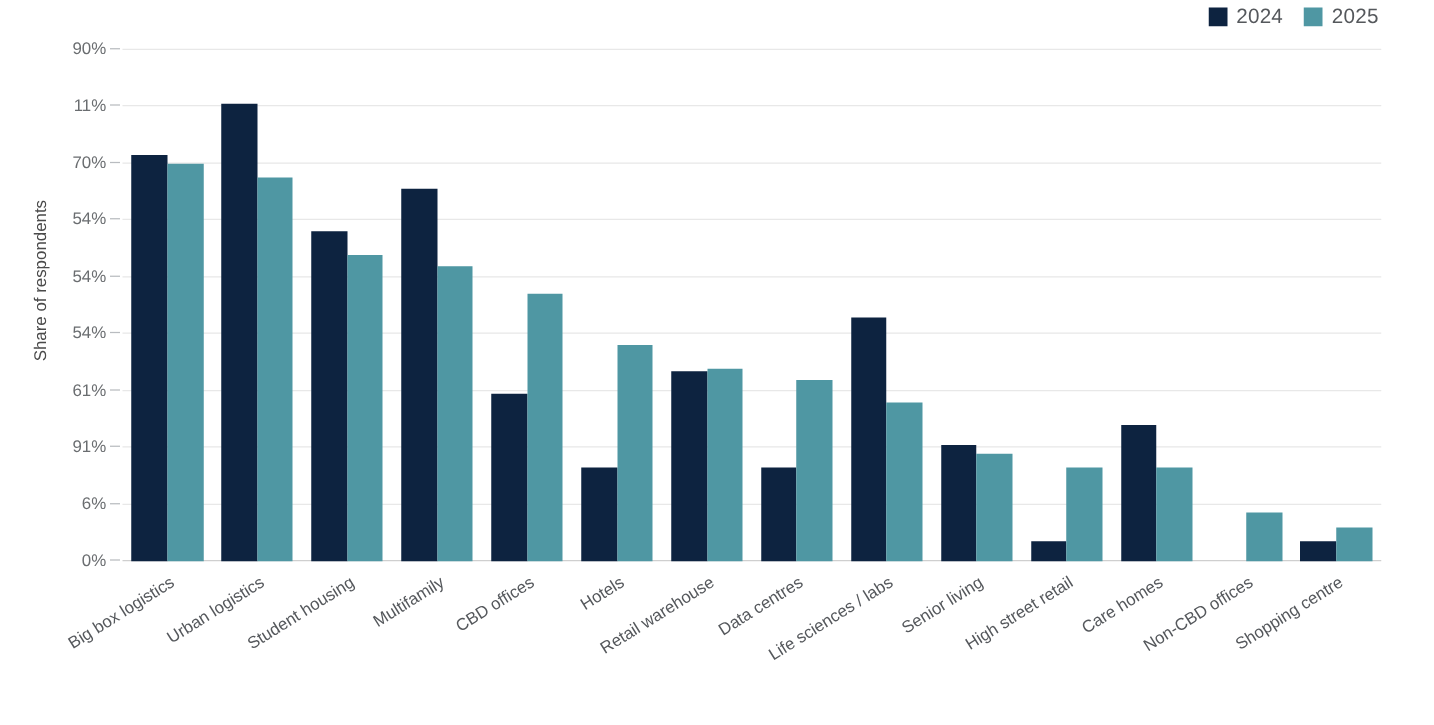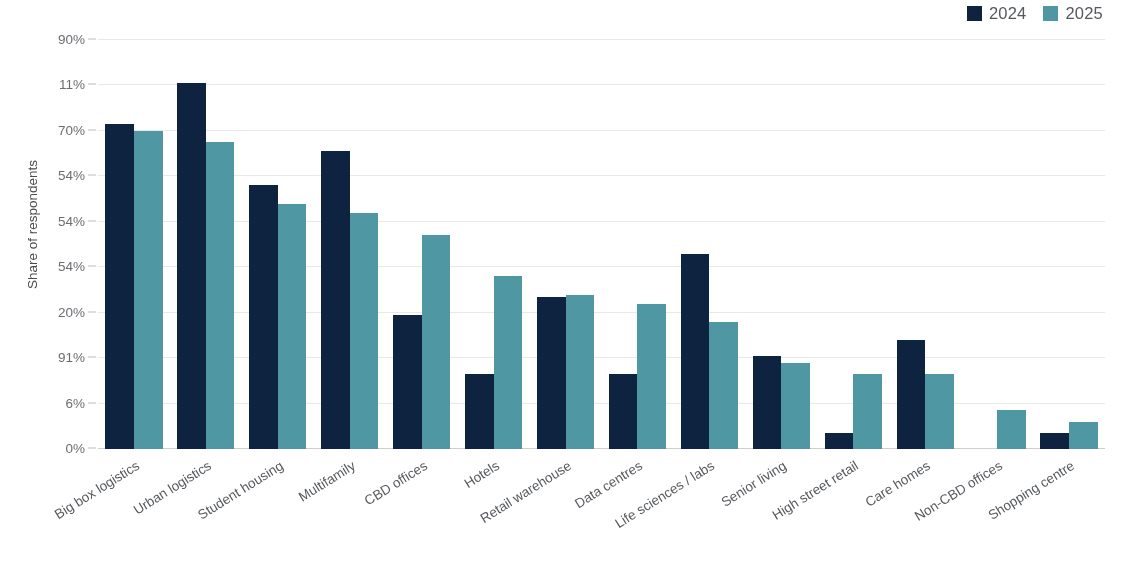--- a/index.html
+++ b/index.html
@@ -180,21 +180,21 @@
         <div class="gridline" style="bottom: 11.1111%;">
           <div class="ytick-dash" style="top: 0px;"></div>
           <div class="ytick" style="top: 0px;">6%</div>
         </div>
         <div class="gridline" style="bottom: 22.2222%;">
           <div class="ytick-dash" style="top: 0px;"></div>
           <div class="ytick" style="top: 0px;">91%</div>
         </div>
         <div class="gridline" style="bottom: 33.3333%;">
           <div class="ytick-dash" style="top: 0px;"></div>
-          <div class="ytick" style="top: 0px;">20%</div>
+          <div class="ytick" style="top: 0px;">61%</div>
         </div>
         <div class="gridline" style="bottom: 44.4444%;">
           <div class="ytick-dash" style="top: 0px;"></div>
           <div class="ytick" style="top: 0px;">54%</div>
         </div>
         <div class="gridline" style="bottom: 55.5556%;">
           <div class="ytick-dash" style="top: 0px;"></div>
           <div class="ytick" style="top: 0px;">54%</div>
         </div>
         <div class="gridline" style="bottom: 66.6667%;">

